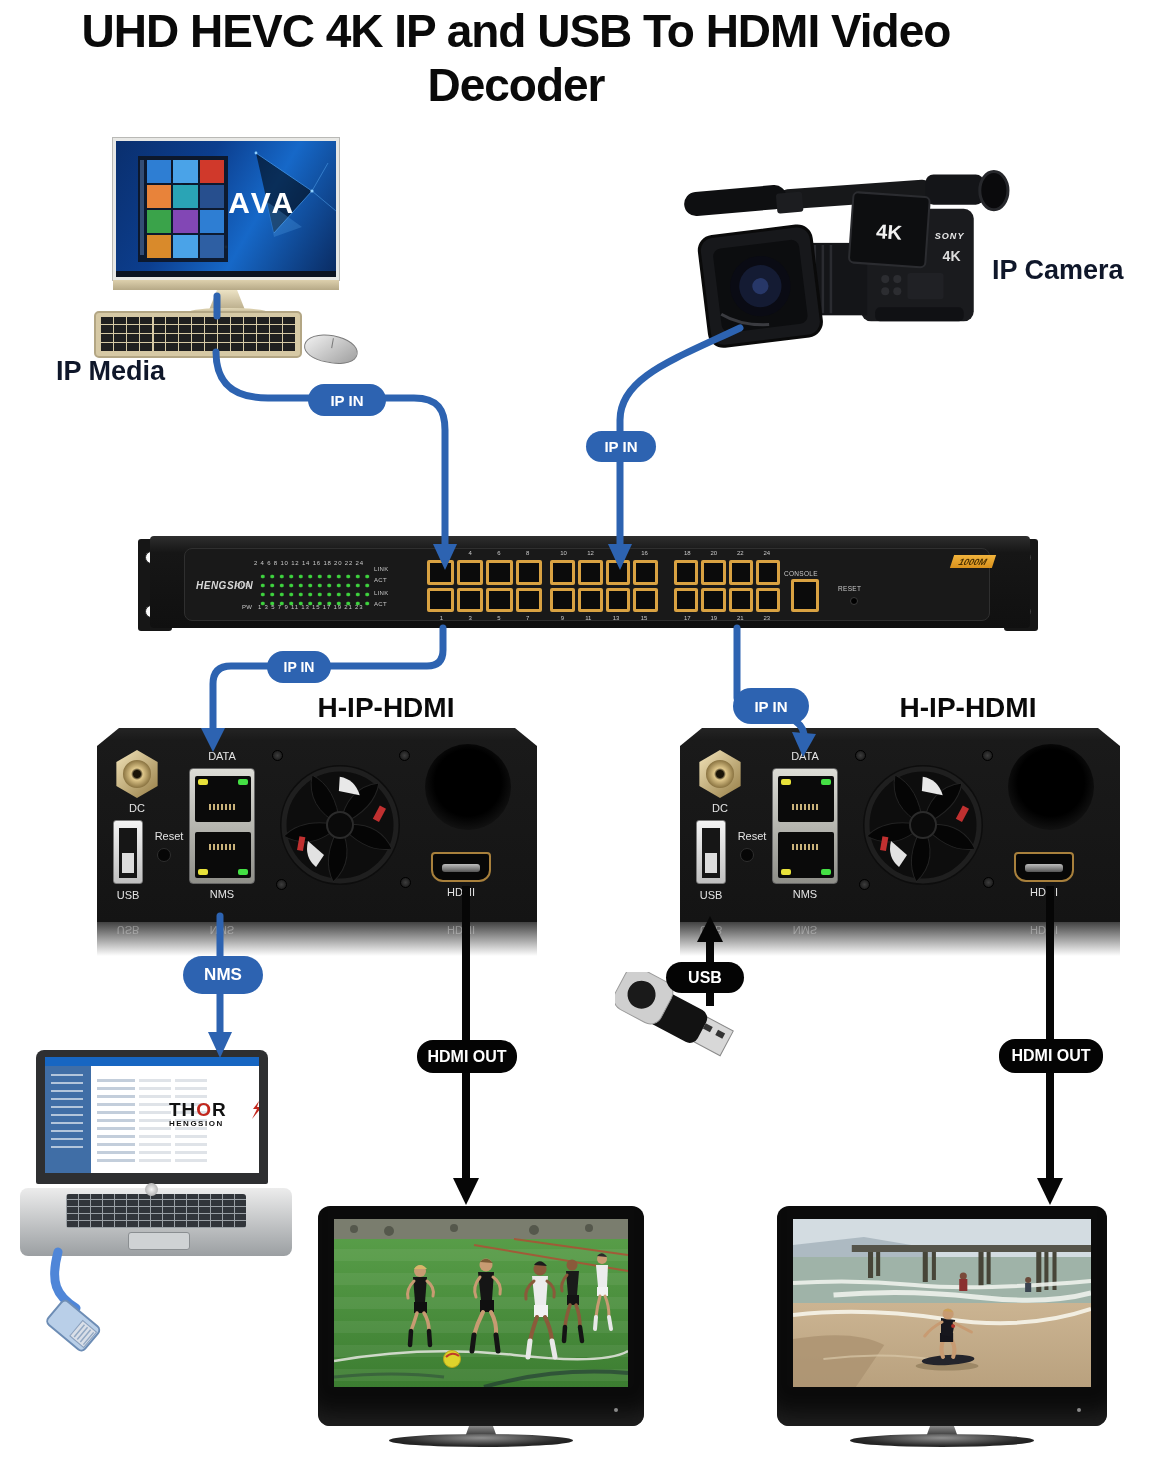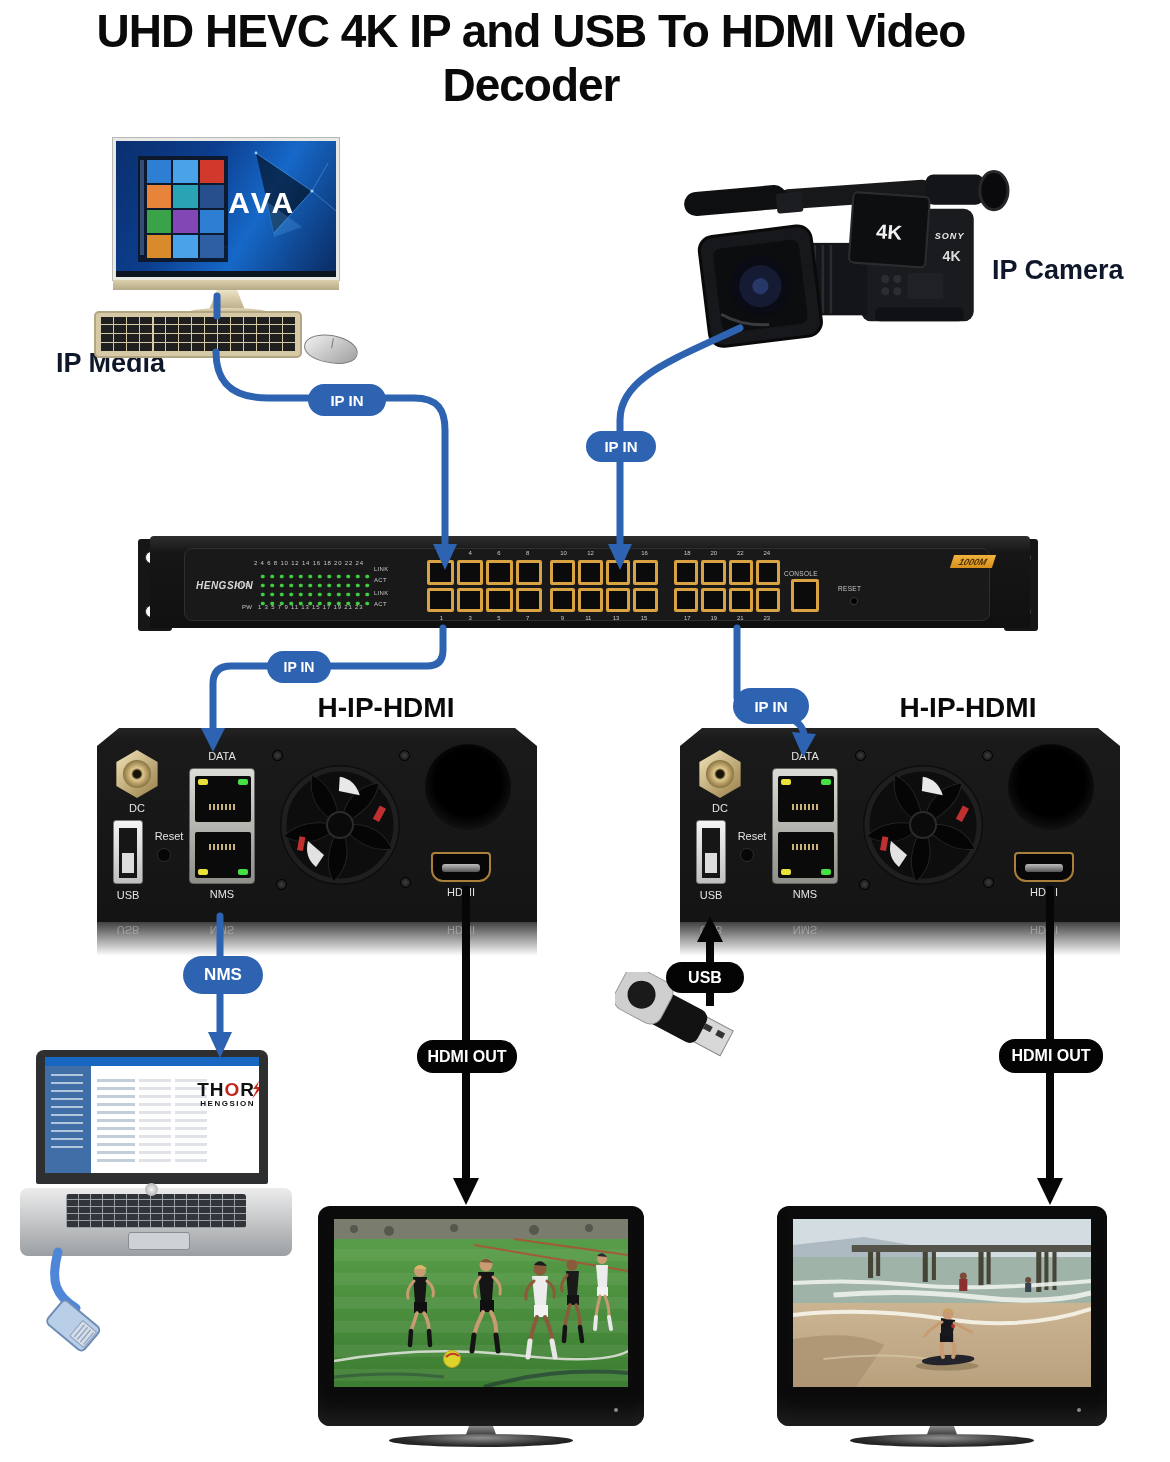--- a/index.html
+++ b/index.html
@@ -1,19 +1,19 @@
 <!DOCTYPE html>
 <html><head>
 <meta charset="utf-8">
 <style>
   *{margin:0;padding:0;box-sizing:border-box}
   body{font-family:"Liberation Sans",sans-serif;background:#fff}
   #canvas{position:relative;width:1170px;height:1462px;background:#fff;overflow:hidden}
   .abs{position:absolute}
-  .title{position:absolute;left:16px;top:4px;width:1030px;text-align:center;font-size:46px;font-weight:bold;color:#0a0a0a;letter-spacing:-1px}
+  .title{position:absolute;left:1px;top:4px;width:1030px;text-align:center;font-size:46px;font-weight:bold;color:#0a0a0a;letter-spacing:-1px}
   .subtitle{position:absolute;left:0;top:76px;width:1170px;text-align:center;font-size:33px;font-weight:bold;color:#0a0a0a}
   .dev-label{position:absolute;font-size:27px;font-weight:bold;color:#0f172a}
   .badge{position:absolute;z-index:60;display:flex;align-items:center;justify-content:center;color:#fff;font-weight:bold}
   .badge.blue{background:#2d63b1;border-radius:17px}
   .badge.blk{background:#040404;border-radius:16px}
   .cables{position:absolute;left:0;top:0;z-index:50;pointer-events:none}
   
   .monitor{position:absolute;left:113px;top:138px;width:226px;height:152px;z-index:10}
   .mon-screen{position:absolute;left:0;top:0;width:226px;height:142px;border:3px solid #e8e8e5;outline:1px solid #b9b9b6;background:linear-gradient(120deg,#0a2f6e 0%,#0c3e8e 35%,#1668c8 62%,#0a2a60 100%);overflow:hidden}
   .mon-chin{position:absolute;left:0;top:142px;width:226px;height:10px;background:linear-gradient(#ddd0ad,#b6a987)}
@@ -62,21 +62,21 @@
   .hdmiport .slit{position:absolute;left:9px;top:10px;width:38px;height:8px;background:linear-gradient(#bdbdbd,#555);border-radius:3px}
   .refl{position:absolute;top:922px;width:440px;height:34px;background:linear-gradient(rgba(45,45,45,.9),rgba(255,255,255,0));z-index:9;overflow:hidden}
   .refl span{position:absolute;top:2px;transform:scaleY(-1);color:rgba(225,225,225,.4);font-size:11px;text-align:center}
   
   .lt-screen{position:absolute;left:36px;top:1050px;width:232px;height:134px;background:#2e2f31;border-radius:8px 8px 2px 2px;z-index:10}
   .lt-inner{position:absolute;left:9px;top:7px;width:214px;height:116px;background:#fff;overflow:hidden}
   .lt-titlebar{position:absolute;left:0;top:0;width:100%;height:9px;background:#1766c2}
   .lt-side{position:absolute;left:0;top:9px;width:46px;height:107px;background:#406ea6}
   .lt-side .navlines{position:absolute;left:6px;top:8px;width:32px;height:74px;background-image:repeating-linear-gradient(0deg,rgba(255,255,255,.6) 0 2px,transparent 2px 8px)}
   .formcol{position:absolute;top:17px;height:88px;background-image:repeating-linear-gradient(0deg,#c3cedb 0 3.5px,transparent 3.5px 8px)}
-  .thor{position:absolute;right:4px;top:24px;width:86px;text-align:right;z-index:2}
+  .thor{position:absolute;right:4px;top:44px;width:86px;text-align:left;z-index:2}
   .thor .l1{font-size:19px;font-weight:800;color:#111;letter-spacing:1px;line-height:18px}
   .thor .l1 .o{color:#c2271d}
   .thor .l2{font-size:8px;font-weight:bold;color:#111;letter-spacing:1.5px}
   .lt-hp{position:absolute;left:145px;top:1183px;width:13px;height:13px;border-radius:50%;background:radial-gradient(#f4f4f4,#9a9a9a);z-index:11}
   .lt-deck{position:absolute;left:20px;top:1188px;width:272px;height:68px;background:linear-gradient(#ececec,#9b9fa2);border-radius:8px;z-index:10}
   .lt-keys{position:absolute;left:46px;top:6px;width:180px;height:34px;background-color:#31353a;background-image:repeating-linear-gradient(0deg,#9aa0a5 0 1px,transparent 1px 7px),repeating-linear-gradient(90deg,#9aa0a5 0 1px,transparent 1px 12px);border-radius:3px}
   .lt-pad{position:absolute;left:108px;top:44px;width:62px;height:18px;background:#cfd2d4;border:1px solid #8a8e91;border-radius:3px}
   
   .tv{position:absolute;top:1206px;height:220px;background:#0b0b0b;border-radius:12px;z-index:10;box-shadow:inset 0 -26px 20px -14px #1f1f1f}
   .tvscreen{position:absolute;left:16px;top:13px;height:168px;overflow:hidden;background:#000}
@@ -123,21 +123,21 @@
       <div class="taskbar"></div>
     </div>
     <div class="mon-chin"></div>
     <div class="mon-neck"></div>
     <div class="mon-base"></div>
   </div>
   <div class="keyboard">
       <div class="keys"></div>
     </div>
   <div class="mouse"></div>
-  <div class="dev-label" style="left:56px;top:348px">IP Media</div>
+  <div class="dev-label" style="left:56px;top:356px">IP Media</div>
 
   <svg class="abs" style="left:678px;top:158px;z-index:10" width="337" height="207" viewBox="0 0 335 205">
     <g>
       <rect x="100" y="26" width="152" height="20" rx="9" fill="#17181a" transform="rotate(-4 175 36)"></rect>
       <rect x="6" y="30" width="102" height="24" rx="12" fill="#0e0f11" transform="rotate(-5 56 42)"></rect>
       <rect x="98" y="34" width="26" height="20" rx="3" fill="#1c1d20" transform="rotate(-5 110 44)"></rect>
     </g>
     <g>
       <rect x="246" y="16" width="58" height="30" rx="8" fill="#141518"></rect>
       <ellipse cx="314" cy="32" rx="14" ry="19" fill="#0a0a0c" stroke="#26272b" stroke-width="3"></ellipse>

